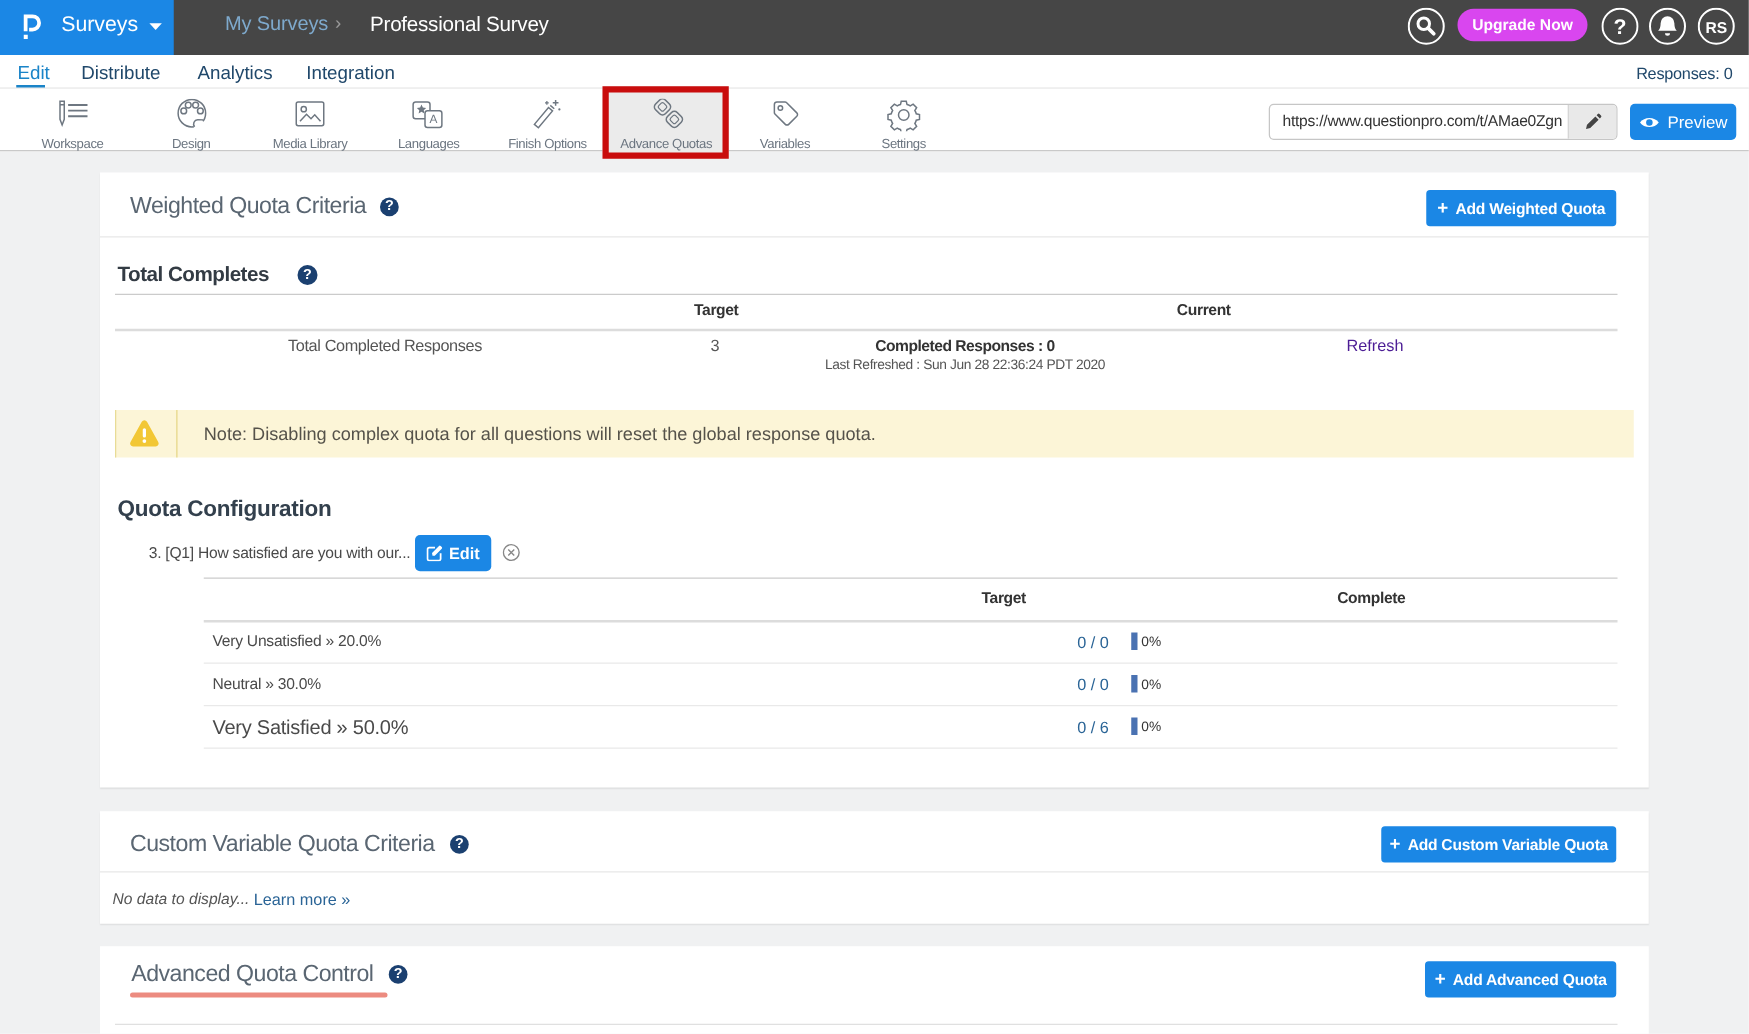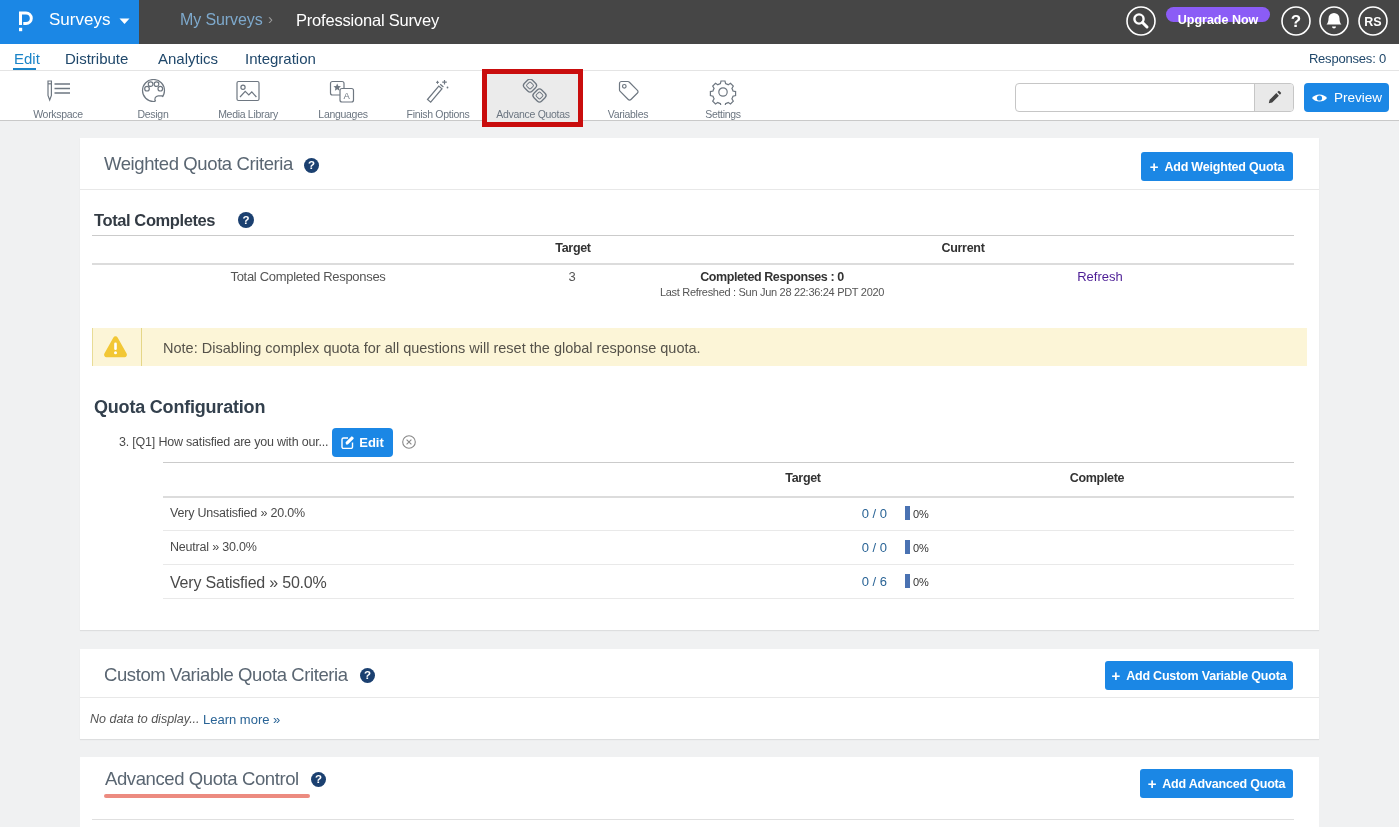--- a/index.html
+++ b/index.html
@@ -33,21 +33,21 @@
 
   <div class="abs" style="left:180px;top:11px;font-size:16px;letter-spacing:-0.1px;color:#7ea9cc">My Surveys</div>
   <div class="abs" style="left:268px;top:10px;font-size:15px;color:#9a9a9a">›</div>
   <div class="abs" style="left:296px;top:11px;font-size:16.5px;letter-spacing:-0.2px;color:#fff">Professional Survey</div>
 
   <svg class="abs" style="left:1126px;top:6px" width="30" height="30" viewBox="0 0 30 30">
     <circle cx="15" cy="15" r="14" fill="none" stroke="#fff" stroke-width="1.6"></circle>
     <circle cx="13" cy="13" r="4.6" fill="none" stroke="#fff" stroke-width="2.4"></circle>
     <path d="M16.5 16.5 L21 21" stroke="#fff" stroke-width="3" stroke-linecap="round"></path>
   </svg>
-  <div class="abs" style="left:1166px;top:7px;width:104px;height:15px;border-radius:14px;background:#8b5cf6;color:#fff;font-weight:bold;font-size:12.5px;text-align:center;line-height:27px">Upgrade Now</div>
+  <div class="abs" style="left:1166px;top:7px;width:104px;height:26px;border-radius:14px;background:#d946ef;color:#fff;font-weight:bold;font-size:12.5px;text-align:center;line-height:27px">Upgrade Now</div>
   <svg class="abs" style="left:1281px;top:6px" width="30" height="30" viewBox="0 0 30 30">
     <circle cx="15" cy="15" r="14" fill="none" stroke="#fff" stroke-width="1.6"></circle>
     <text x="15" y="21" font-size="17" font-weight="bold" fill="#fff" text-anchor="middle" font-family="Liberation Sans">?</text>
   </svg>
   <svg class="abs" style="left:1319px;top:6px" width="30" height="30" viewBox="0 0 30 30">
     <circle cx="15" cy="15" r="14" fill="none" stroke="#fff" stroke-width="1.6"></circle>
     <path d="M15 7 a5.5 5.5 0 0 1 5.5 5.5 c0 4 1.5 5.5 2 6 H7.5 c0.5-0.5 2-2 2-6 A5.5 5.5 0 0 1 15 7 Z" fill="#fff"></path>
     <path d="M13 20.5 a2 2 0 0 0 4 0" fill="#fff"></path>
   </svg>
   <svg class="abs" style="left:1358px;top:6px" width="30" height="30" viewBox="0 0 30 30">
@@ -135,20 +135,21 @@
 </div>
 <div class="abs" style="left:693px;top:79px;z-index:6">
   <svg width="60" height="26" viewBox="0 0 60 26" fill="none" stroke="#6e7781" stroke-width="1.2">
     <path d="M28 2 h4 l0.6 2.6 a8.7 8.7 0 0 1 2.6 1.1 l2.3 -1.4 2.8 2.8 -1.4 2.3 a8.7 8.7 0 0 1 1.1 2.6 l2.6 0.6 v4 l-2.6 0.6 a8.7 8.7 0 0 1 -1.1 2.6 l1.4 2.3 -2.8 2.8 -2.3 -1.4 a8.7 8.7 0 0 1 -2.6 1.1 l-0.6 2.6 h-4 l-0.6 -2.6 a8.7 8.7 0 0 1 -2.6 -1.1 l-2.3 1.4 -2.8 -2.8 1.4 -2.3 a8.7 8.7 0 0 1 -1.1 -2.6 l-2.6 -0.6 v-4 l2.6 -0.6 a8.7 8.7 0 0 1 1.1 -2.6 l-1.4 -2.3 2.8 -2.8 2.3 1.4 a8.7 8.7 0 0 1 2.6 -1.1 z"></path>
     <circle cx="30" cy="13" r="4.2"></circle>
   </svg>
   <div style="width:94px;margin-left:-17px;text-align:center;font-size:10.5px;color:#6b7580;letter-spacing:-0.3px;margin-top:-1px;white-space:nowrap">Settings</div>
 </div>
 
 <div class="abs" style="left:1015px;top:83px;width:279px;height:29px;border:1px solid #c6c6c6;border-radius:4px;background:#fff;z-index:6">
+  <div class="abs" style="left:10px;top:0;width:240px;height:27px;line-height:27px;font-size:12.5px;letter-spacing:-0.2px;color:#333;white-space:nowrap;overflow:hidden">https://www.questionpro.com/t/AMae0Zgn</div>
   <div class="abs" style="right:0;top:0;width:39px;height:27px;background:#e9e9e9;border-left:1px solid #c6c6c6;border-radius:0 3px 3px 0">
     <svg class="abs" style="left:12px;top:6px" width="15" height="15" viewBox="0 0 15 15">
       <path d="M2.6 9.8 L9.3 3.1 l2.6 2.6 -6.7 6.7 -3.4 0.8 z M10.3 2.1 l0.9-0.9 a1 1 0 0 1 1.4 0 l1.2 1.2 a1 1 0 0 1 0 1.4 l-0.9 0.9 z" fill="#444"></path>
     </svg>
   </div>
 </div>
 
 <div class="abs" style="left:1304px;top:83px;width:85px;height:29px;background:#1b87e5;border-radius:4px;z-index:6;display:flex;align-items:center;justify-content:center">
   <svg width="17" height="12" viewBox="0 0 17 12" style="margin-right:6px">
     <path d="M1 6 C4.2 1.2 12.8 1.2 16 6 C12.8 10.8 4.2 10.8 1 6 Z" fill="#fff"></path>

